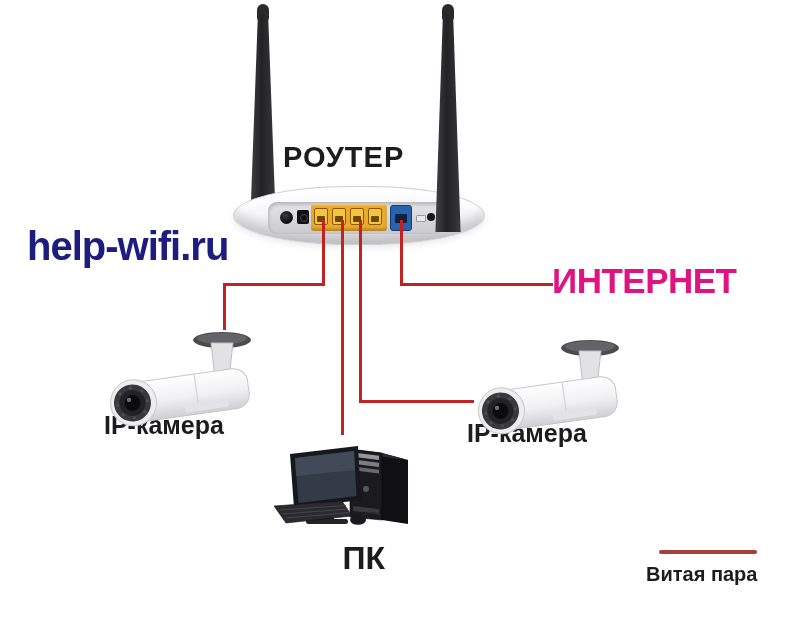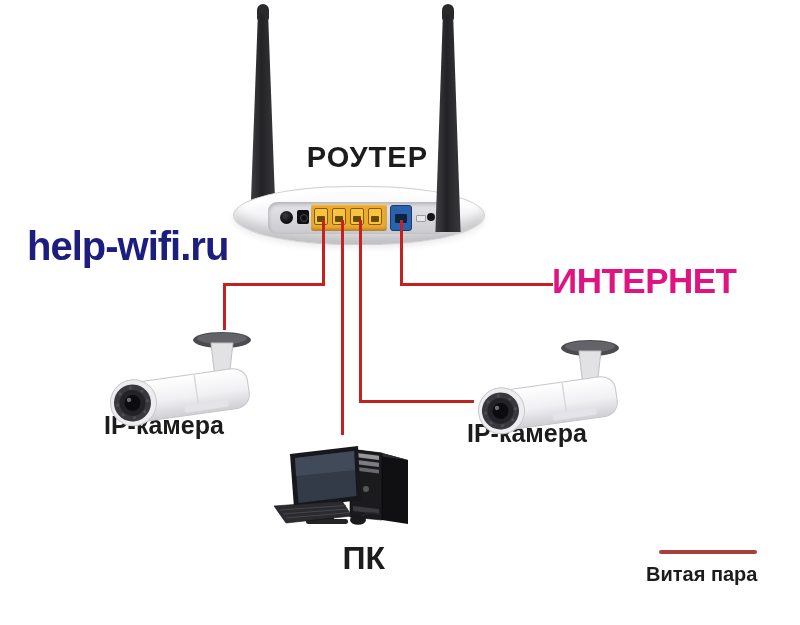--- a/index.html
+++ b/index.html
@@ -4,21 +4,21 @@
 <style>
   html,body{margin:0;padding:0;background:#fff;}
   .canvas{
     position:relative;width:800px;height:625px;background:#ffffff;overflow:hidden;
     font-family:"Liberation Sans", sans-serif;
   }
   .abs{position:absolute;}
 
   
   .lbl{color:#1c1c1c;font-weight:bold;white-space:nowrap;}
-  .router-label{left:283px;top:141px;width:145px;text-align:right;font-size:29px;letter-spacing:1px;}
+  .router-label{left:283px;top:141px;width:145px;text-align:left;font-size:29px;letter-spacing:1px;}
   .watermark{left:27px;top:224px;font-size:40px;font-weight:bold;color:#1d1d80;letter-spacing:-1px;}
   .internet-label{left:552px;top:261px;font-size:35px;font-weight:bold;color:#df1482;letter-spacing:-0.5px;}
   .cam-label-left{left:104px;top:411px;font-size:25px;}
   .cam-label-right{left:467px;top:419px;font-size:25px;}
   .pc-label{left:321px;top:540px;width:64px;text-align:right;font-size:32px;}
   .legend-label{left:646px;top:563px;font-size:20px;}
   .legend-line{left:659px;top:550px;width:98px;height:4px;background:#a84039;border-radius:2px;}
 
   
   .wire{background:#c32222;z-index:6;}

